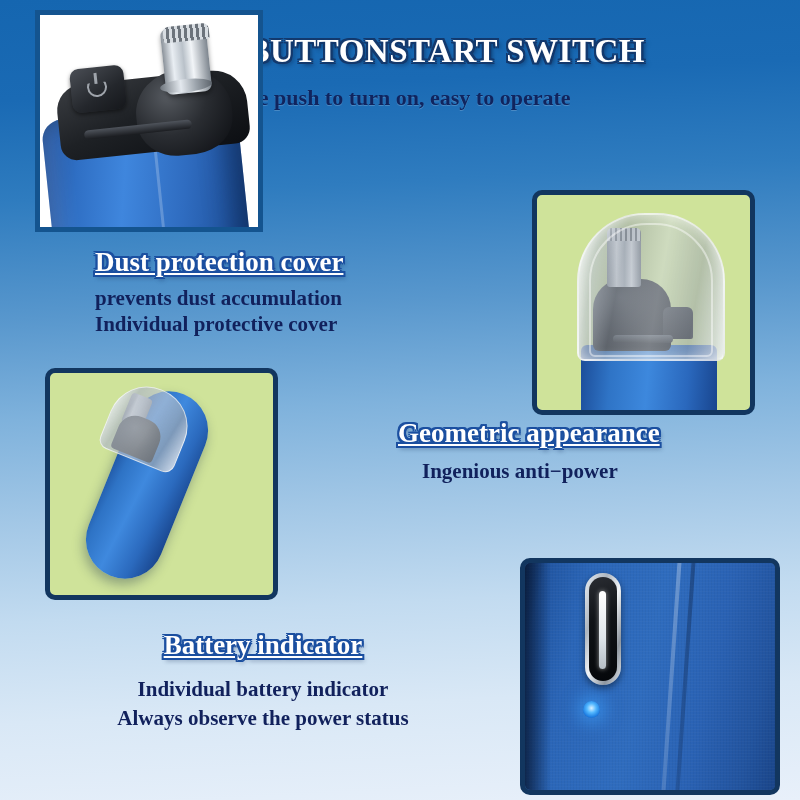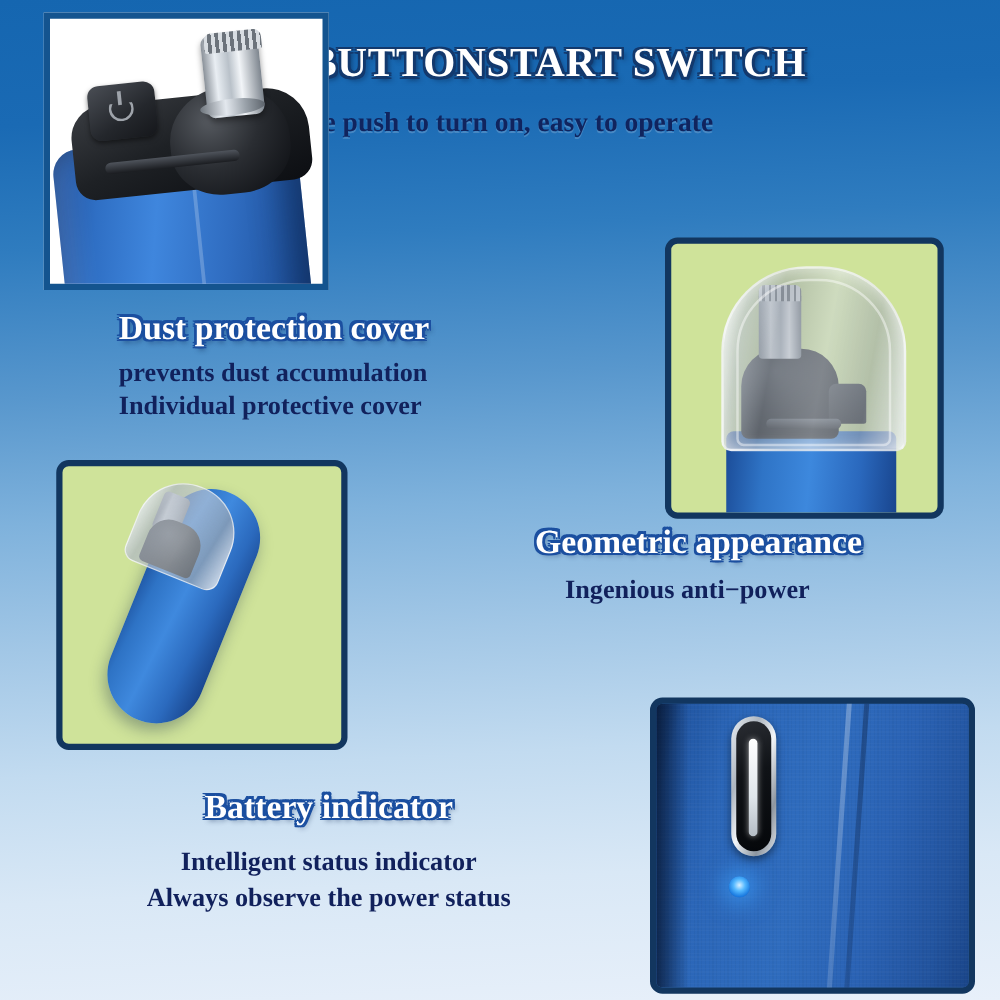--- a/index.html
+++ b/index.html
@@ -367,33 +367,34 @@
     font-size: 27px;
     font-weight: bold;
     color: #ffffff;
     white-space: nowrap;
     text-shadow:
       -2px -2px 0 #1b4fa0,  2px -2px 0 #1b4fa0,
       -2px  2px 0 #1b4fa0,  2px  2px 0 #1b4fa0,
        0   -2px 0 #1b4fa0,  0    2px 0 #1b4fa0,
       -2px  0   0 #1b4fa0,  2px  0   0 #1b4fa0,
        2px  3px 4px rgba(10,35,80,.45);
+    text-decoration: underline;
   }
   .feature .fe-line {
     font-size: 21px;
     font-weight: bold;
     color: #11215c;
     white-space: nowrap;
     line-height: 1.22;
   }
 
   #feature-dust      { left: 95px;  top: 247px; text-align: left; }
   #feature-dust .fe-head { margin-bottom: 8px; }
 
-  #feature-geometric { left: 398px; top: 418px; text-align: left; margin-left: 30px; }
+  #feature-geometric { left: 398px; top: 418px; text-align: left; }
   #feature-geometric .fe-head { margin-bottom: 10px; }
   #feature-geometric .fe-body { padding-left: 24px; }
 
   #feature-battery   { left: 68px;  top: 630px; text-align: center; width: 390px; }
   #feature-battery .fe-head { margin-bottom: 16px; }
   #feature-battery .fe-line { margin-bottom: 3px; }
 </style>
 </head>
 <body>
 
@@ -451,21 +452,21 @@
   <div class="feature" id="feature-geometric">
     <div class="fe-head">Geometric appearance</div>
     <div class="fe-body">
       <div class="fe-line">Ingenious anti−power</div>
     </div>
   </div>
 
   <div class="feature" id="feature-battery">
     <div class="fe-head">Battery indicator</div>
     <div class="fe-body">
-      <div class="fe-line">Intelligent status indicator</div>
+      <div class="fe-line">Individual battery indicator</div>
       <div class="fe-line">Always observe the power status</div>
     </div>
   </div>
 
   <div class="photo framed-plain" id="photo-bottom-right">
     <div class="scene">
       <div class="grain"></div>
       <div class="edge-dark"></div>
       <div class="seam-a"></div>
       <div class="seam-b"></div>

